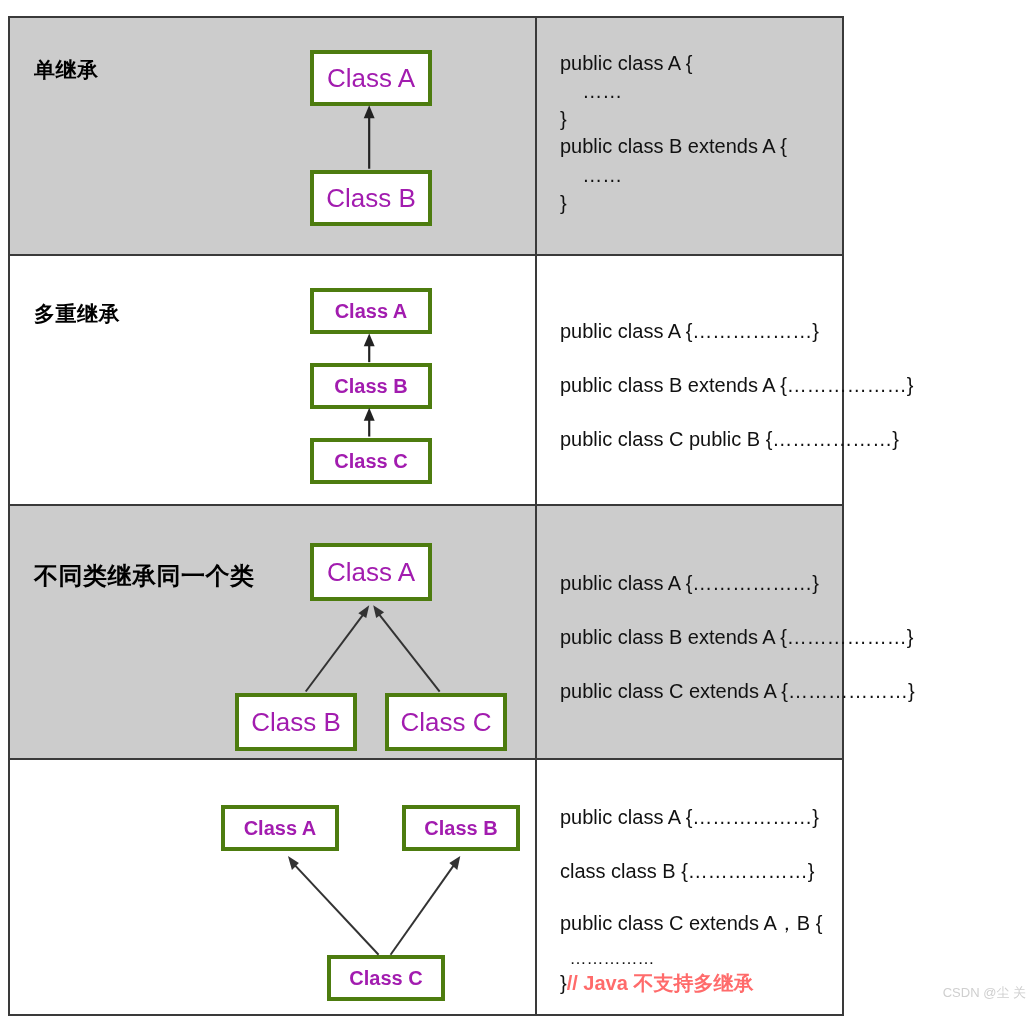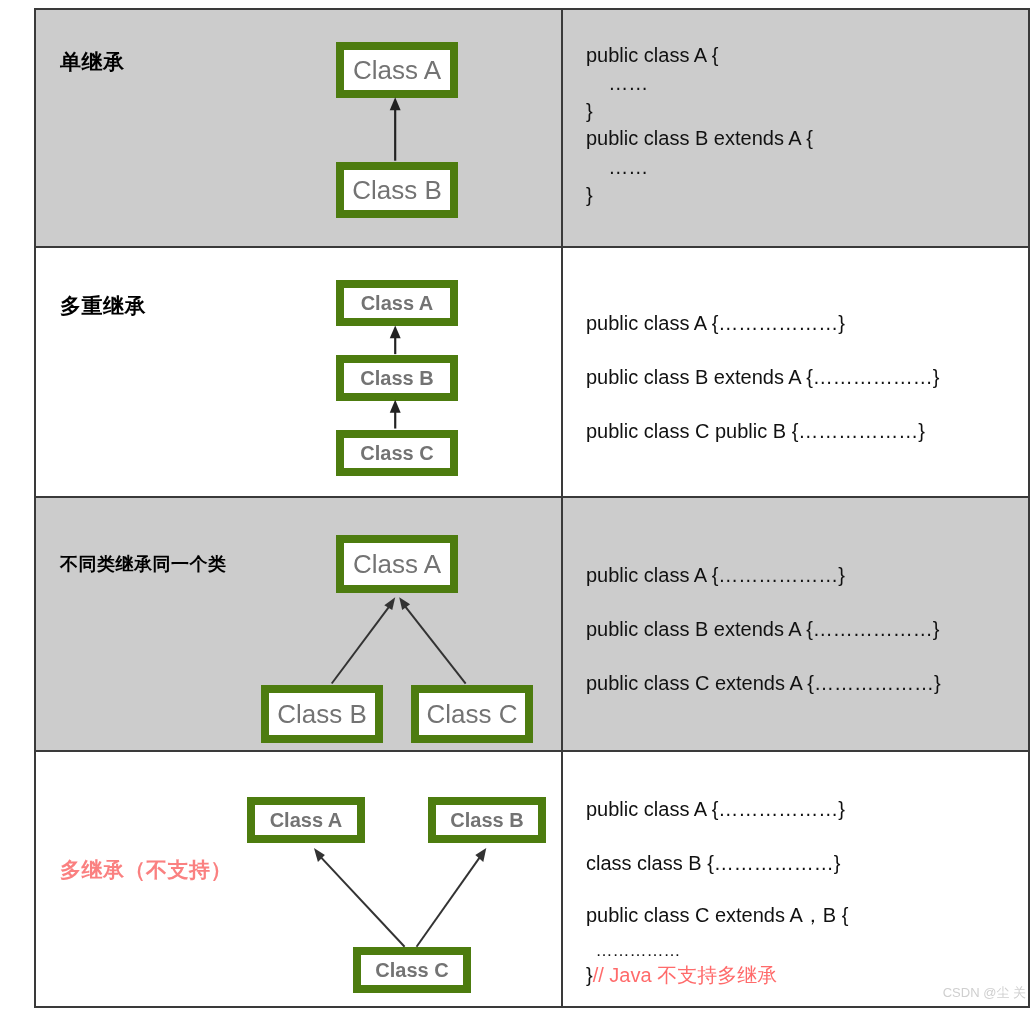--- a/index.html
+++ b/index.html
@@ -11,26 +11,25 @@
     width: 1032px;
     height: 1022px;
     font-family: "Liberation Sans", "DejaVu Sans", sans-serif;
     position: relative;
     overflow: hidden;
   }
 
   #table {
     position: absolute;
     left: 8px;
-    top: 8px;
-    width: 996px;
+    top: 16px;
+    width: 836px;
     height: 1000px;
     border: 2px solid #3a3a3a;
     box-sizing: border-box;
-    margin-left: 26px;
   }
 
   .row {
     position: absolute;
     left: 0;
     width: 100%;
     box-sizing: border-box;
     border-bottom: 2px solid #3a3a3a;
   }
   .row.last { border-bottom: none; }
@@ -56,26 +55,26 @@
     color: #000000;
     white-space: nowrap;
     letter-spacing: 0.5px;
   }
   .row-label.red { color: #fa8080; }
 
   
   .cbox {
     position: absolute;
     background: #ffffff;
-    border: 8px solid #4d7c0f;
+    border: 4px solid #4d7c0f;
     box-sizing: border-box;
     display: flex;
     align-items: center;
     justify-content: center;
-    color: #737373;
+    color: #a21caf;
     white-space: nowrap;
   }
   .cbox.reg  { font-weight: normal; font-size: 26px; }
   .cbox.bold { font-weight: bold;   font-size: 20px; }
 
   
   .arrow-svg {
     position: absolute;
     left: 0; top: 0;
     width: 100%;
@@ -85,21 +84,21 @@
   }
   .code-block {
     position: absolute;
     color: #111111;
   }
   .code-line {
     white-space: pre;
     color: #111111;
   }
   .code-line b { font-weight: normal; }
-  .code-red { color: #ff6b6b; font-weight: normal; }
+  .code-red { color: #ff6b6b; font-weight: bold; }
 
   .watermark {
     position: absolute;
     color: #cfcfcf;
     font-size: 13px;
     white-space: nowrap;
   }
 </style>
 </head>
 <body>
@@ -154,21 +153,21 @@
       <div class="code-block" style="left:23px; top:48px; font-size:20px;">
         <div class="code-line" style="line-height:54px;"><span>public class A {</span><span>………………}</span></div>
         <div class="code-line" style="line-height:54px;"><span>public class B </span><b>extends A</b><span> {………………}</span></div>
         <div class="code-line" style="line-height:54px;"><span>public class C </span><b>public B</b><span> {………………}</span></div>
       </div>
     </div>
   </div>
 
   <div class="row shaded" style="top:488px; height:254px;">
     <div class="cell-left">
-      <div class="row-label" style="left:24px; top:54px; font-size:18px;">不同类继承同一个类</div>
+      <div class="row-label" style="left:24px; top:54px; font-size:24px;">不同类继承同一个类</div>
 
       <div class="cbox reg" style="left:300px; top:37px; width:122px; height:58px;">Class A</div>
 
       <div class="cbox reg" style="left:225px; top:187px; width:122px; height:58px;">Class B</div>
 
       <div class="cbox reg" style="left:375px; top:187px; width:122px; height:58px;">Class C</div>
 
       <svg class="arrow-svg" viewBox="0 0 527 254">
         <line x1="297" y1="187" x2="356" y2="108" stroke="#333" stroke-width="2"></line>
         <polygon points="361,100 350,108 358,113" fill="#333"></polygon>
@@ -181,21 +180,20 @@
       <div class="code-block" style="left:23px; top:50px; font-size:20px;">
         <div class="code-line" style="line-height:54px;"><span>public class A {</span><span>………………}</span></div>
         <div class="code-line" style="line-height:54px;"><span>public class B </span><b>extends A</b><span> {………………}</span></div>
         <div class="code-line" style="line-height:54px;"><span>public class C </span><b>extends A</b><span> {………………}</span></div>
       </div>
     </div>
   </div>
 
   <div class="row plain last" style="top:742px; height:254px;">
     <div class="cell-left">
-      <div class="row-label red" style="left:24px; top:104px; font-size:21px;">多继承（不支持）</div>
 
       <div class="cbox bold" style="left:211px; top:45px; width:118px; height:46px;">Class A</div>
 
       <div class="cbox bold" style="left:392px; top:45px; width:118px; height:46px;">Class B</div>
 
       <div class="cbox bold" style="left:317px; top:195px; width:118px; height:46px;">Class C</div>
 
       <svg class="arrow-svg" viewBox="0 0 527 254">
         <line x1="370" y1="195" x2="284" y2="103" stroke="#333" stroke-width="2"></line>
         <polygon points="279,96 283,110 290,103" fill="#333"></polygon>

